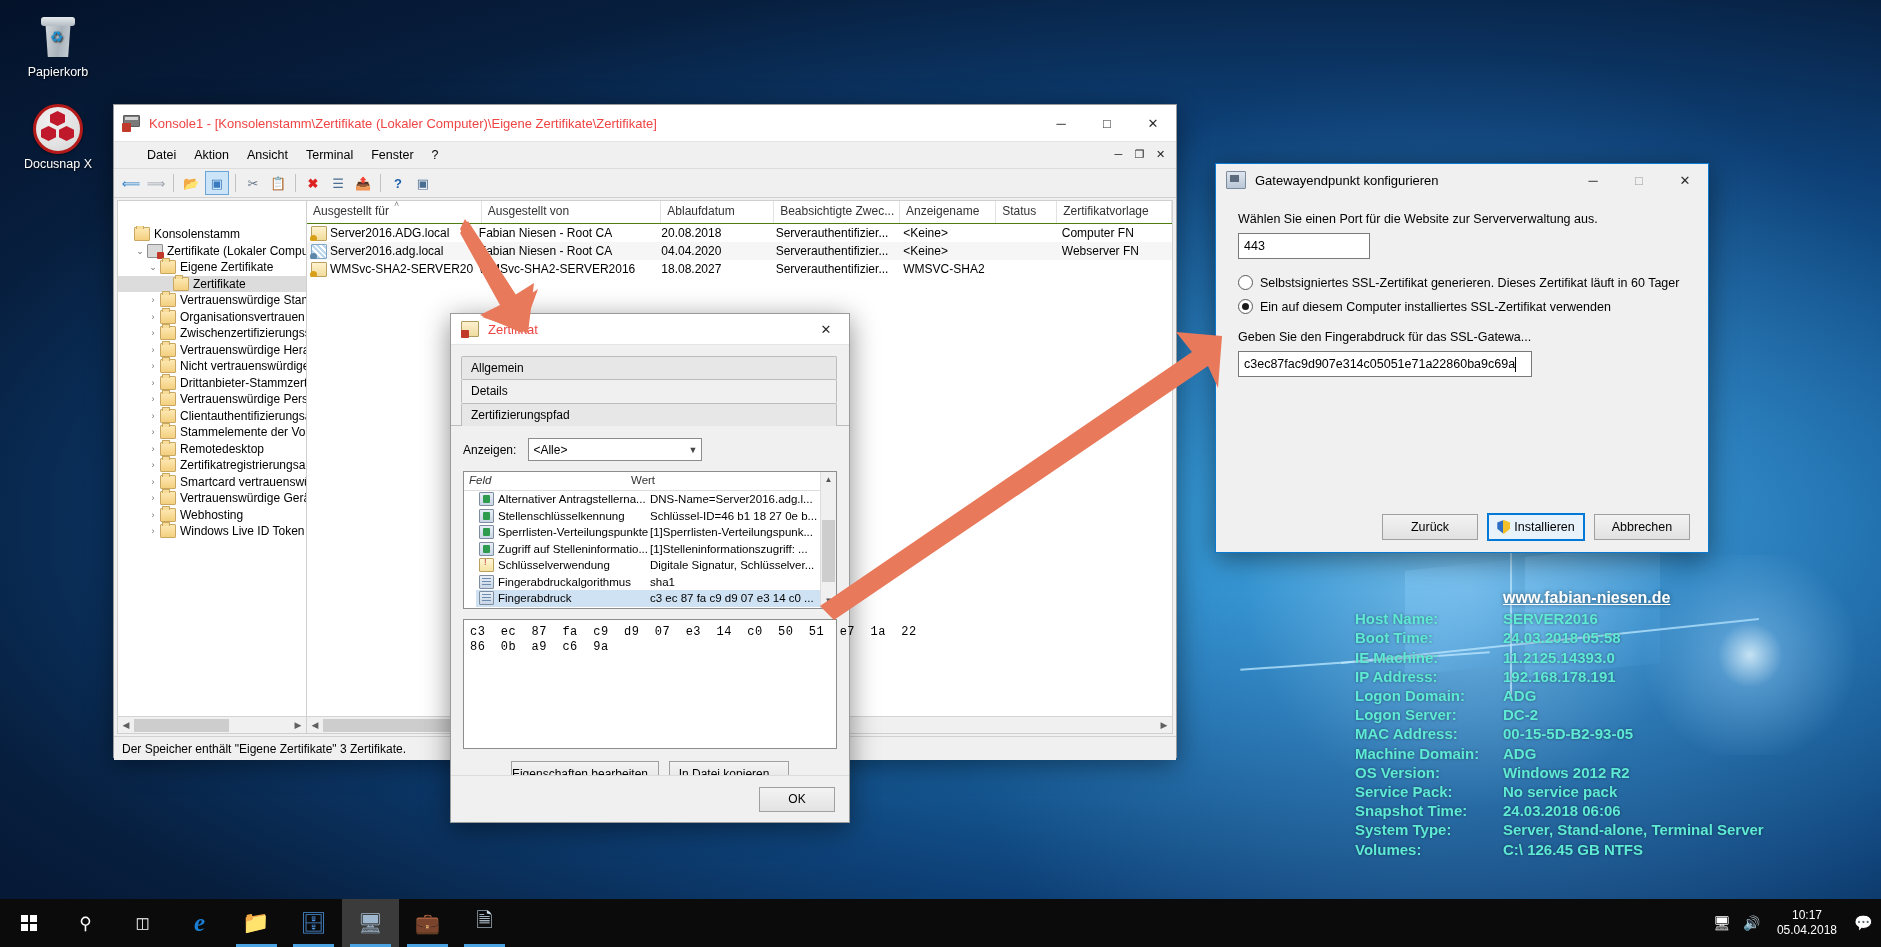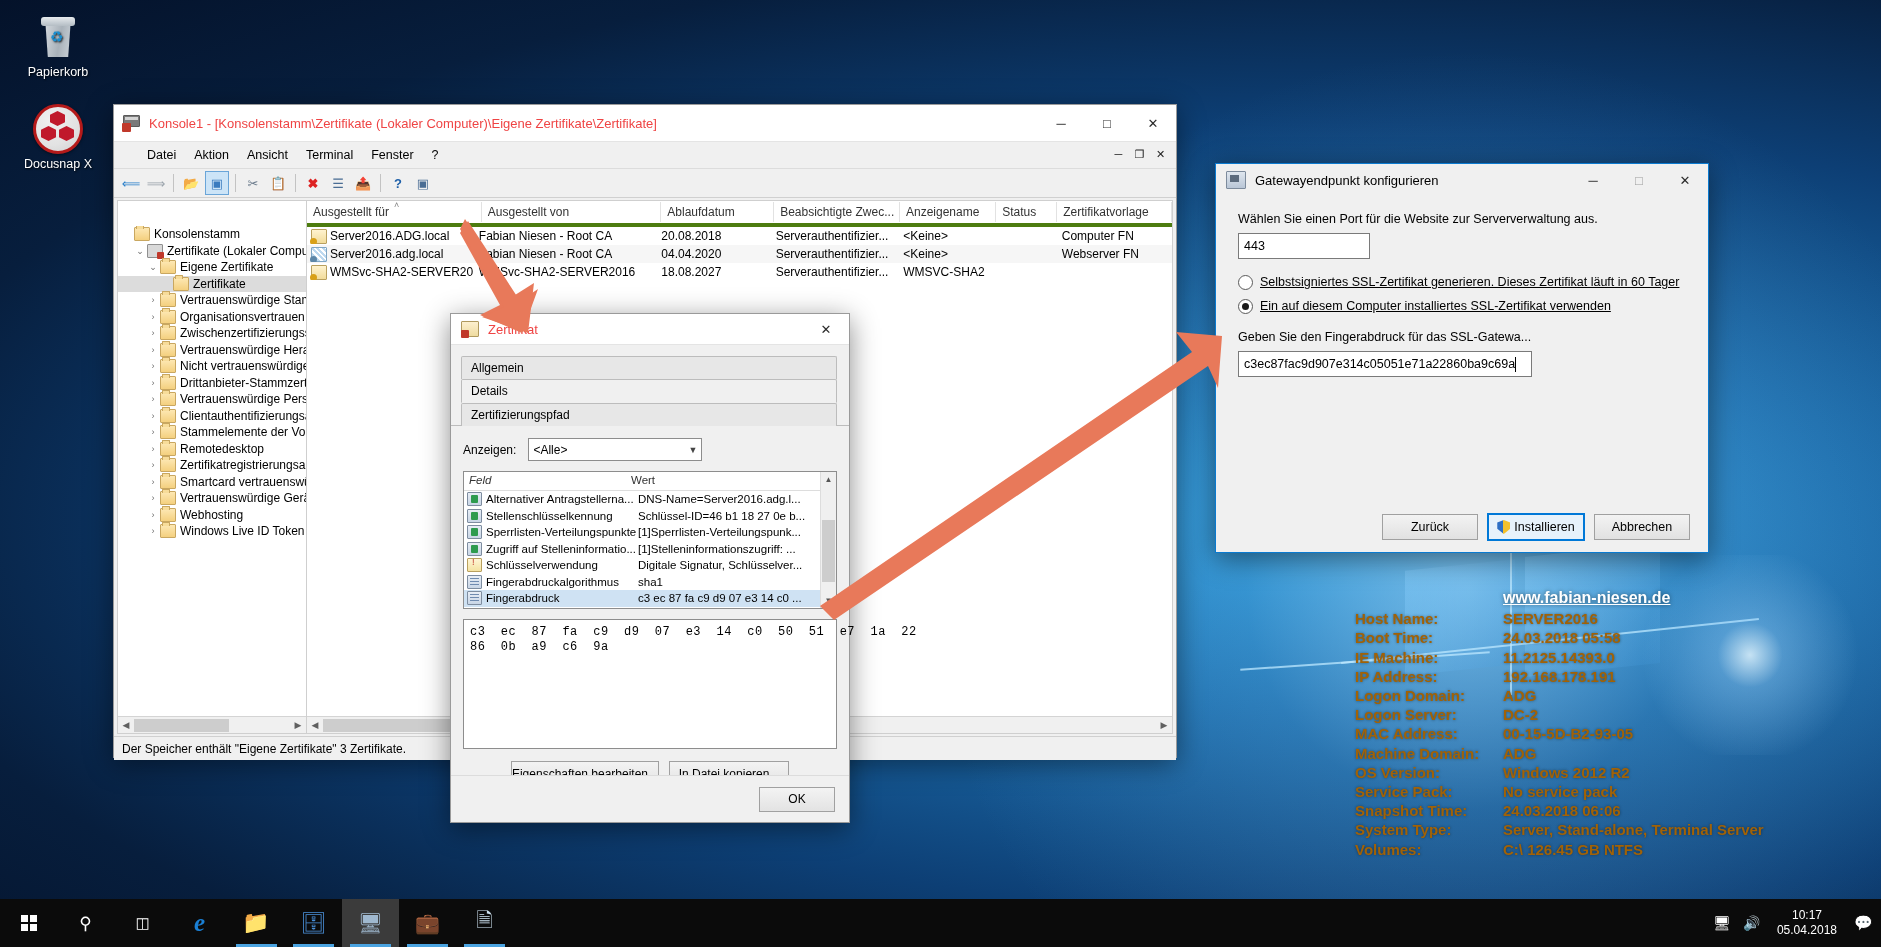--- a/index.html
+++ b/index.html
@@ -91,21 +91,21 @@
     background:#c0392b;border-radius:1px;}
 
   .hscroll{position:absolute;left:0;right:0;bottom:0;height:16px;background:#f0f0f0;
     border-top:1px solid #d4d4d4;display:flex;align-items:center;}
   .hs-arrow{width:16px;height:15px;display:flex;align-items:center;justify-content:center;
     font-size:9px;color:#606060;}
   .hs-track{flex:1;height:15px;background:#f0f0f0;position:relative;}
   .hs-thumb{position:absolute;top:1px;height:13px;background:#cdcdcd;}
 
   .list-pane{flex:1;background:#fff;border:1px solid #cfcfcf;position:relative;overflow:hidden;}
-  .lhead{display:flex;height:22px;background:#fff;border-bottom:4px solid #4d7c0f;align-items:center;}
+  .lhead{display:flex;height:22px;background:#fff;border-bottom:1px solid #4d7c0f;}
   .lh{font-size:12px;color:#333;padding:3px 6px;border-right:1px solid #e2e2e2;
     position:relative;white-space:nowrap;overflow:hidden;}
   .lh .sortmark{position:absolute;left:50%;top:-2px;font-size:9px;color:#888;}
   .lrow{display:flex;height:18px;align-items:center;font-size:12px;color:#000;}
   .lrow:nth-child(odd){background:#fff;}
   .lrow.alt{background:#f6f6f6;}
   .lc{padding:0 6px;white-space:nowrap;overflow:hidden;}
   .certico{width:14px;height:13px;margin:0 3px 0 4px;flex:none;position:relative;
     background:linear-gradient(180deg,#fff3cf,#f2dc9b);border:1px solid #b9a05e;border-radius:1px;}
   .certico.blue{background:repeating-linear-gradient(45deg,#bcd8ef 0 2px,#fff 2px 4px);border-color:#7fa6c4;}
@@ -129,21 +129,21 @@
   .tab.on{background:#f0f0f0;border-bottom:1px solid #f0f0f0;font-weight:normal;}
   .cd-pane{padding:12px 12px 0 12px;}
   .row{display:flex;align-items:center;margin-bottom:10px;}
   .lbl{font-size:12px;color:#000;}
   .select{width:164px;height:21px;background:#fff;border:1px solid #8d8d8d;
     display:flex;align-items:center;padding:0 4px;font-size:12px;margin-left:12px;}
   .select .caret{margin-left:auto;font-size:9px;color:#444;}
   .fieldbox{border:1px solid #8d8d8d;background:#fff;height:136px;position:relative;overflow:hidden;}
   .fb-head{display:flex;height:18px;border-bottom:1px solid #ddd;background:#fff;}
   .fb-h{font-size:11.5px;color:#333;padding:2px 5px;}
-  .fb-row{display:flex;align-items:center;height:16.5px;font-size:11.5px;color:#000;}
+  .fb-row{display:flex;align-items:center;height:16.5px;font-size:11.5px;color:#000;margin-left:12px;}
   .fb-row.sel{background:#cfe2f3;}
   .fb-ico{width:13px;height:12px;margin:0 4px 0 3px;flex:none;border:1px solid #7e8da0;
     background:linear-gradient(180deg,#e8eef6,#c9d6e6);border-radius:1px;position:relative;}
   .fb-ico.green:after{content:"";position:absolute;left:3px;top:2px;width:7px;height:8px;background:#2e9b4f;border-radius:1px;}
   .fb-ico.warn{background:linear-gradient(180deg,#fff6d6,#f4e3a2);border-color:#b9a05e;}
   .fb-ico.warn:after{content:"!";position:absolute;left:4px;top:-2px;font-size:9px;color:#c0392b;}
   .fb-ico.plain:after{content:"";position:absolute;left:2px;top:2px;right:2px;bottom:2px;
     background:repeating-linear-gradient(180deg,#6f8bb0 0 1px,transparent 1px 3px);}
   .fb-f{width:152px;overflow:hidden;white-space:nowrap;}
   .fb-v{overflow:hidden;white-space:nowrap;}
@@ -162,21 +162,21 @@
   
   #gwdlg{left:1215px;top:163px;width:492px;height:388px;background:#f0f0f0;}
   #gwdlg .titlebar{height:32px;background:#f0f0f0;border-bottom:none;}
   .gw-icon{width:18px;height:16px;margin-left:10px;position:relative;
     background:linear-gradient(180deg,#dfe6ee,#b9c6d6);border:1px solid #7d8b9c;border-radius:1px;}
   .gw-icon:after{content:"";position:absolute;left:3px;top:3px;width:9px;height:7px;background:#5c6b7d;}
   .gw-body{padding:16px 22px 0 22px;}
   .gw-text{font-size:12.5px;color:#000;margin-bottom:7px;}
   .gw-input{height:24px;border:1px solid #7a7a7a;background:#fff;font-size:12.5px;
     display:flex;align-items:center;padding:0 5px;color:#000;}
-  .radio-row{display:flex;margin-bottom:9px;text-decoration:underline;}
+  .radio-row{display:flex;align-items:center;margin-bottom:9px;}
   .radio{width:13px;height:13px;border-radius:50%;border:1px solid #5a5a5a;background:#fff;
     margin-right:7px;flex:none;position:relative;}
   .radio.on:after{content:"";position:absolute;left:3px;top:3px;width:7px;height:7px;
     border-radius:50%;background:#1a1a1a;}
   .gw-foot{position:absolute;left:0;right:0;bottom:0;height:50px;display:flex;align-items:center;
     justify-content:flex-end;gap:9px;padding-right:18px;background:#f0f0f0;}
   .btn2{min-width:78px;height:24px;background:linear-gradient(180deg,#f3f3f3,#e1e1e1);
     border:1px solid #a0a0a0;font-size:12.5px;display:flex;align-items:center;justify-content:center;
     gap:4px;color:#000;padding:0 8px;}
   .btn2.focus{border:2px solid #0078d7;background:#e7f2fb;}
@@ -185,21 +185,21 @@
     clip-path:polygon(50% 0,100% 18%,100% 62%,50% 100%,0 62%,0 18%);}
 
   
   .arrow{position:absolute;pointer-events:none;}
 
   
   #bginfo{position:absolute;left:1355px;top:588px;font-weight:bold;
     font-family:"Liberation Sans", sans-serif;line-height:19.2px;}
   #bginfo .site{color:#fff;font-size:16px;text-decoration:underline;margin-left:148px;
     text-shadow:0 0 4px rgba(0,0,0,.5);display:block;margin-bottom:2px;}
-  .bg-row{display:flex;font-size:15px;color:#a16207;text-shadow:0 0 3px rgba(0,0,0,.45);}
+  .bg-row{display:flex;font-size:15px;color:#5eead4;text-shadow:0 0 3px rgba(0,0,0,.45);}
   .bg-k{width:148px;flex:none;}
   .bg-v{white-space:nowrap;}
 
   
   #taskbar{position:absolute;left:0;bottom:0;width:1881px;height:48px;background:#0b0b0b;
     display:flex;align-items:center;}
   .tbi{width:57px;height:48px;display:flex;align-items:center;justify-content:center;position:relative;}
   .tbi.running:after{content:"";position:absolute;left:8px;right:8px;bottom:0;height:3px;background:#4aa3e0;}
   .tbi.active{background:#3b3b3b;}
   .start{width:16px;height:16px;display:grid;grid-template-columns:1fr 1fr;grid-gap:2px;}

